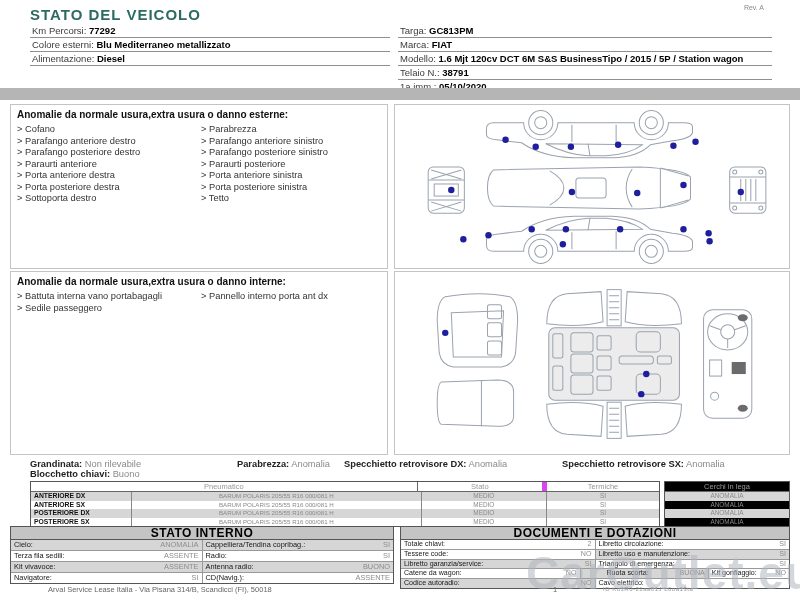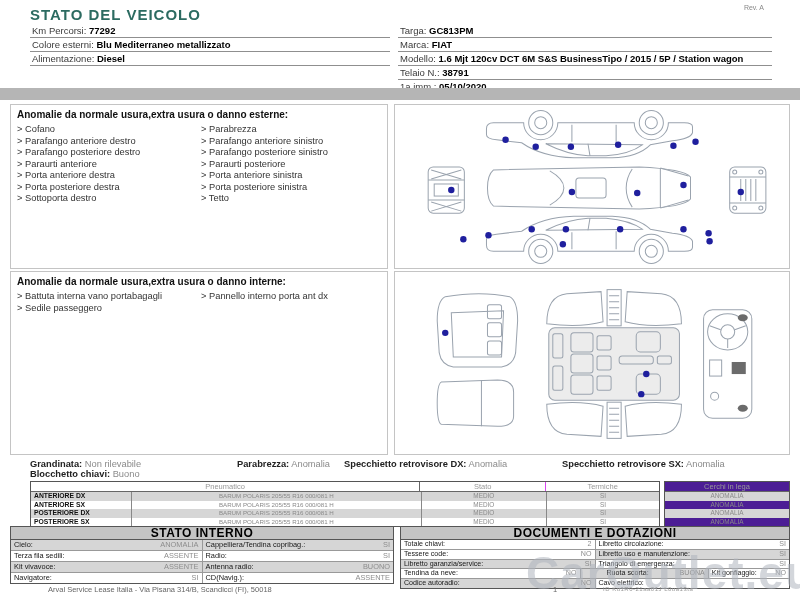--- a/index.html
+++ b/index.html
@@ -47,24 +47,24 @@
   .seg-grandinata{left:30px;top:0;}
   .seg-parabrezza{left:237px;top:0;}
   .seg-specchietto-dx{left:344px;top:0;}
   .seg-specchietto-sx{left:562px;top:0;}
   .seg-blocchetto{left:30px;top:10px;}
   .sl{font-weight:bold;color:#222;}
   .sv{color:#8a8a8a;}
 
   
   #tyre-table{position:absolute;left:30px;top:481px;width:628px;border:1px solid #555;background:#fff;}
-  #cerchi-table{position:absolute;left:664px;top:481px;width:124px;border:1px solid #555;background:#4c1d95;}
+  #cerchi-table{position:absolute;left:664px;top:481px;width:124px;border:1px solid #555;background:#000000;}
   .t-head{display:flex;height:9px;line-height:9px;font-size:7.5px;color:#999;border-bottom:1px solid #666;}
   .th-pneu{width:62%;text-align:center;border-right:1px solid #666;}
-  .th-stato{width:20%;text-align:center;border-right:1px solid #d946ef;}
+  .th-stato{width:20%;text-align:center;border-right:5px solid #d946ef;}
   .th-term{width:18%;text-align:center;}
   .th-cerchi{width:100%;text-align:center;}
   .t-row{display:flex;height:8.5px;line-height:8.5px;}
   .t-row.shade{background:#D6D6D6;}
   .tc-pos{width:15.6%;font-size:6.8px;font-weight:bold;color:#111;padding-left:3px;border-right:1px solid #888;overflow:hidden;white-space:nowrap;}
   .tc-tyre{width:46.4%;font-size:6.2px;color:#8a8a8a;text-align:center;border-right:1px solid #888;overflow:hidden;white-space:nowrap;}
   .tc-stato{width:20%;font-size:6.4px;color:#8a8a8a;text-align:center;border-right:1px solid #888;}
   .tc-term{width:18%;font-size:6.4px;color:#8a8a8a;text-align:center;}
   .tc-cerchi{width:100%;font-size:6.4px;color:#8a8a8a;text-align:center;}
 
@@ -423,21 +423,21 @@
             <span class="kv-label">Libretto garanzia/service:</span>
             <span class="kv-value">SI</span>
           </div>
           <div class="kv-cell" style="width: 50%;">
             <span class="kv-label">Triangolo di emergenza:</span>
             <span class="kv-value">SI</span>
           </div>
         </div>
         <div class="kv-row">
           <div class="kv-cell" style="width: 50%;">
-            <span class="kv-label">Tendina da neve:</span>
+            <span class="kv-label">Catene da wagon:</span>
             <span class="kv-value">NO</span>
           </div>
           <div class="kv-cell shade" style="width: 28.5%; padding-left: 26px;">
             <span class="kv-label">Ruota scorta:</span>
             <span class="kv-value">BUONA</span>
           </div>
           <div class="kv-cell" style="width: 21.5%;">
             <span class="kv-label">Kit gonfiaggio:</span>
             <span class="kv-value">NO</span>
           </div>

